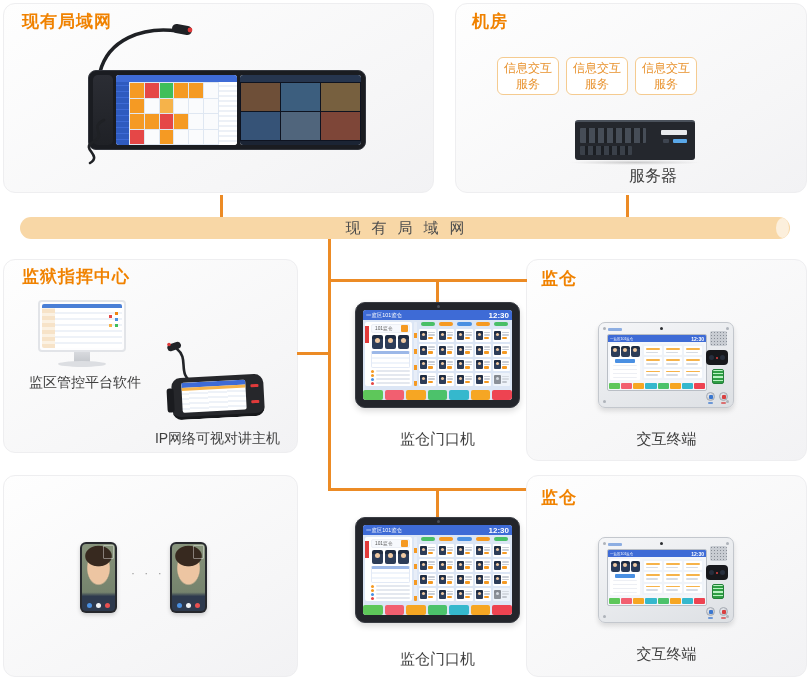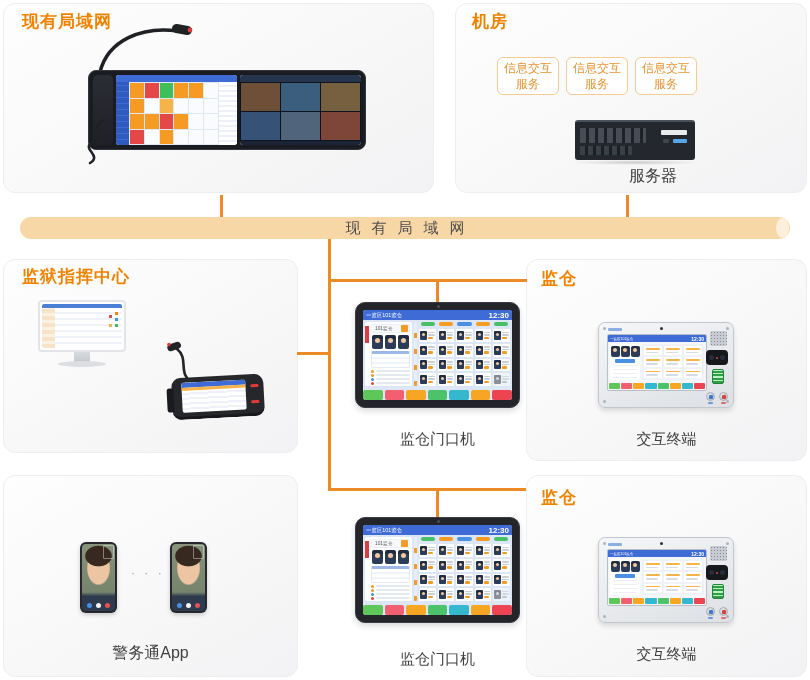--- a/index.html
+++ b/index.html
@@ -340,35 +340,37 @@
 
   <div class="monitor">
     <div class="mscreen">
       <i class="mtop"></i>
       <i class="mside"></i>
       <i class="mdots"></i>
     </div>
   </div>
   <i class="mneck"></i>
   <i class="mbase"></i>
+  <div class="dev-label" style="left:5px;top:374px;width:160px;font-size:14px;">监区管控平台软件</div>
 
   <svg class="micsvg" style="left:162px;top:341px;" width="42" height="44" viewBox="0 0 42 44">
     <path d="M32,42 C14,34 28,18 15,8" stroke="#222428" stroke-width="2.6" fill="none" stroke-linecap="round"></path>
     <rect x="5" y="2" width="14" height="7" rx="3.5" fill="#222428" transform="rotate(-18 12 5)"></rect>
     <circle cx="7" cy="3.5" r="1.8" fill="#E03A3A"></circle>
   </svg>
   <div class="ipbody">
     <i class="iphandle"></i>
     <div class="ipscreen">
       <i class="iphd"></i>
       <i class="ipac"></i>
     </div>
     <i class="red1"></i>
     <i class="red2"></i>
   </div>
+  <div class="dev-label" style="left:140px;top:430px;width:155px;font-size:14px;">IP网络可视对讲主机</div>
 
   <div class="tablet" style="left:355px;top:302px;">
     <span class="cam"></span>
     <div class="tscreen">
       <div class="thd">
         <span class="t1">一监区101监仓</span>
         <span class="t2">12:30</span>
       </div>
       <div class="tbody">
         <div class="tleft">
@@ -923,15 +925,14 @@
   <div class="phone" style="left:170px;top:542px;">
     <div class="pscreen">
       <i class="inset"></i>
       <span class="picons">
           <i></i>
           <i></i>
           <i></i>
         </span>
     </div>
   </div>
-  <div class="dev-label" style="left:3px;top:643px;width:295px;font-size:16px;">警务通App</div>
 
 </div>
 
 </body></html>

